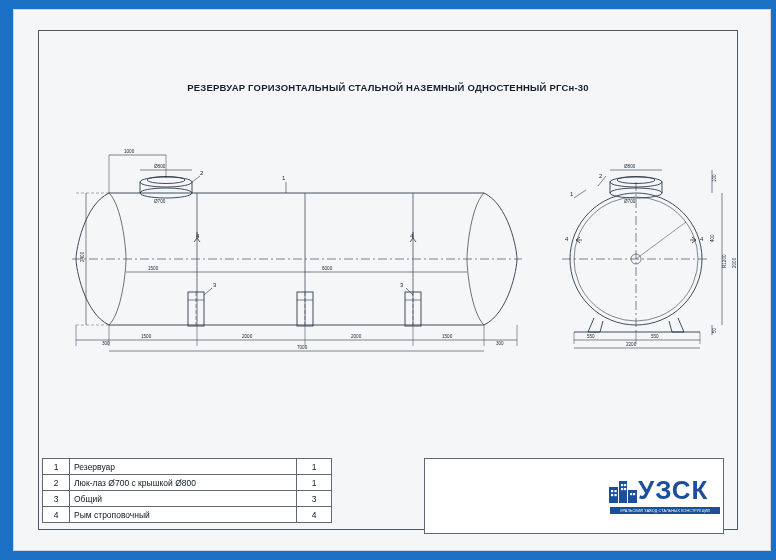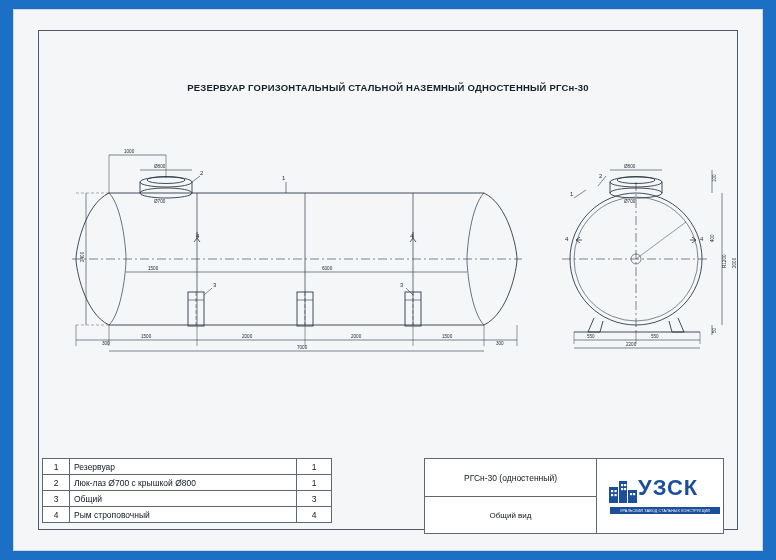--- a/index.html
+++ b/index.html
@@ -8,20 +8,21 @@
     background:#1b6fc4;
     font-family:"Liberation Sans", sans-serif;
     overflow:hidden;
   }
   .sheet{
     position:absolute;
     left:14px;top:10px;
     width:748px;height:540px;
     background:#f4f6f8;
     box-shadow:0 0 0 1px #cfd6dd;
+    padding-left:8px;
   }
   .inner-border{
     position:absolute;
     left:24px;top:20px;
     width:700px;height:500px;
     border:1px solid #4a5a6a;
     box-sizing:border-box;
   }
   .title{
     position:absolute;
@@ -75,21 +76,21 @@
     position:absolute;left:0;top:38px;width:100%;height:37px;
     display:flex;align-items:center;justify-content:center;
     font-size:8px;color:#10181f;text-align:center;
   }
   
   .logo{
     position:absolute;left:183px;top:8px;width:112px;height:58px;
   }
   .logo-text{
     position:absolute;left:30px;top:8px;
-    font-size:22px;font-weight:bold;color:#1b4f9c;
+    font-size:26px;font-weight:bold;color:#1b4f9c;
     letter-spacing:1px;
     font-family:"Liberation Sans", sans-serif;
   }
   .logo-sub{
     position:absolute;left:2px;top:40px;width:110px;
     background:#1b4f9c;color:#fff;
     font-size:3.6px;letter-spacing:.2px;
     text-align:center;padding:1.5px 0;
   }
   .logo-mark{position:absolute;left:0;top:8px;}
@@ -268,24 +269,20 @@
       </tr>
       <tr>
         <td class="num">4</td>
         <td>Рым строповочный</td>
         <td class="qty">4</td>
       </tr>
     </tbody>
   </table>
 
   <div class="titleblock">
-    <div class="tb-left">
-      <div class="tb-row1">РГСн-30 (одностенный)</div>
-      <div class="tb-row2">Общий вид</div>
-    </div>
 
     <div class="logo">
       <svg class="logo-mark" width="30" height="30" viewBox="0 0 30 30">
         <rect x="1" y="12" width="9" height="16" fill="#1b4f9c"></rect>
         <rect x="11" y="6" width="8" height="22" fill="#1b4f9c"></rect>
         <rect x="20" y="15" width="9" height="13" fill="#1b4f9c"></rect>
         <rect x="3" y="15" width="2.2" height="2.2" fill="#fff"></rect>
         <rect x="6.5" y="15" width="2.2" height="2.2" fill="#fff"></rect>
         <rect x="3" y="19" width="2.2" height="2.2" fill="#fff"></rect>
         <rect x="6.5" y="19" width="2.2" height="2.2" fill="#fff"></rect>

